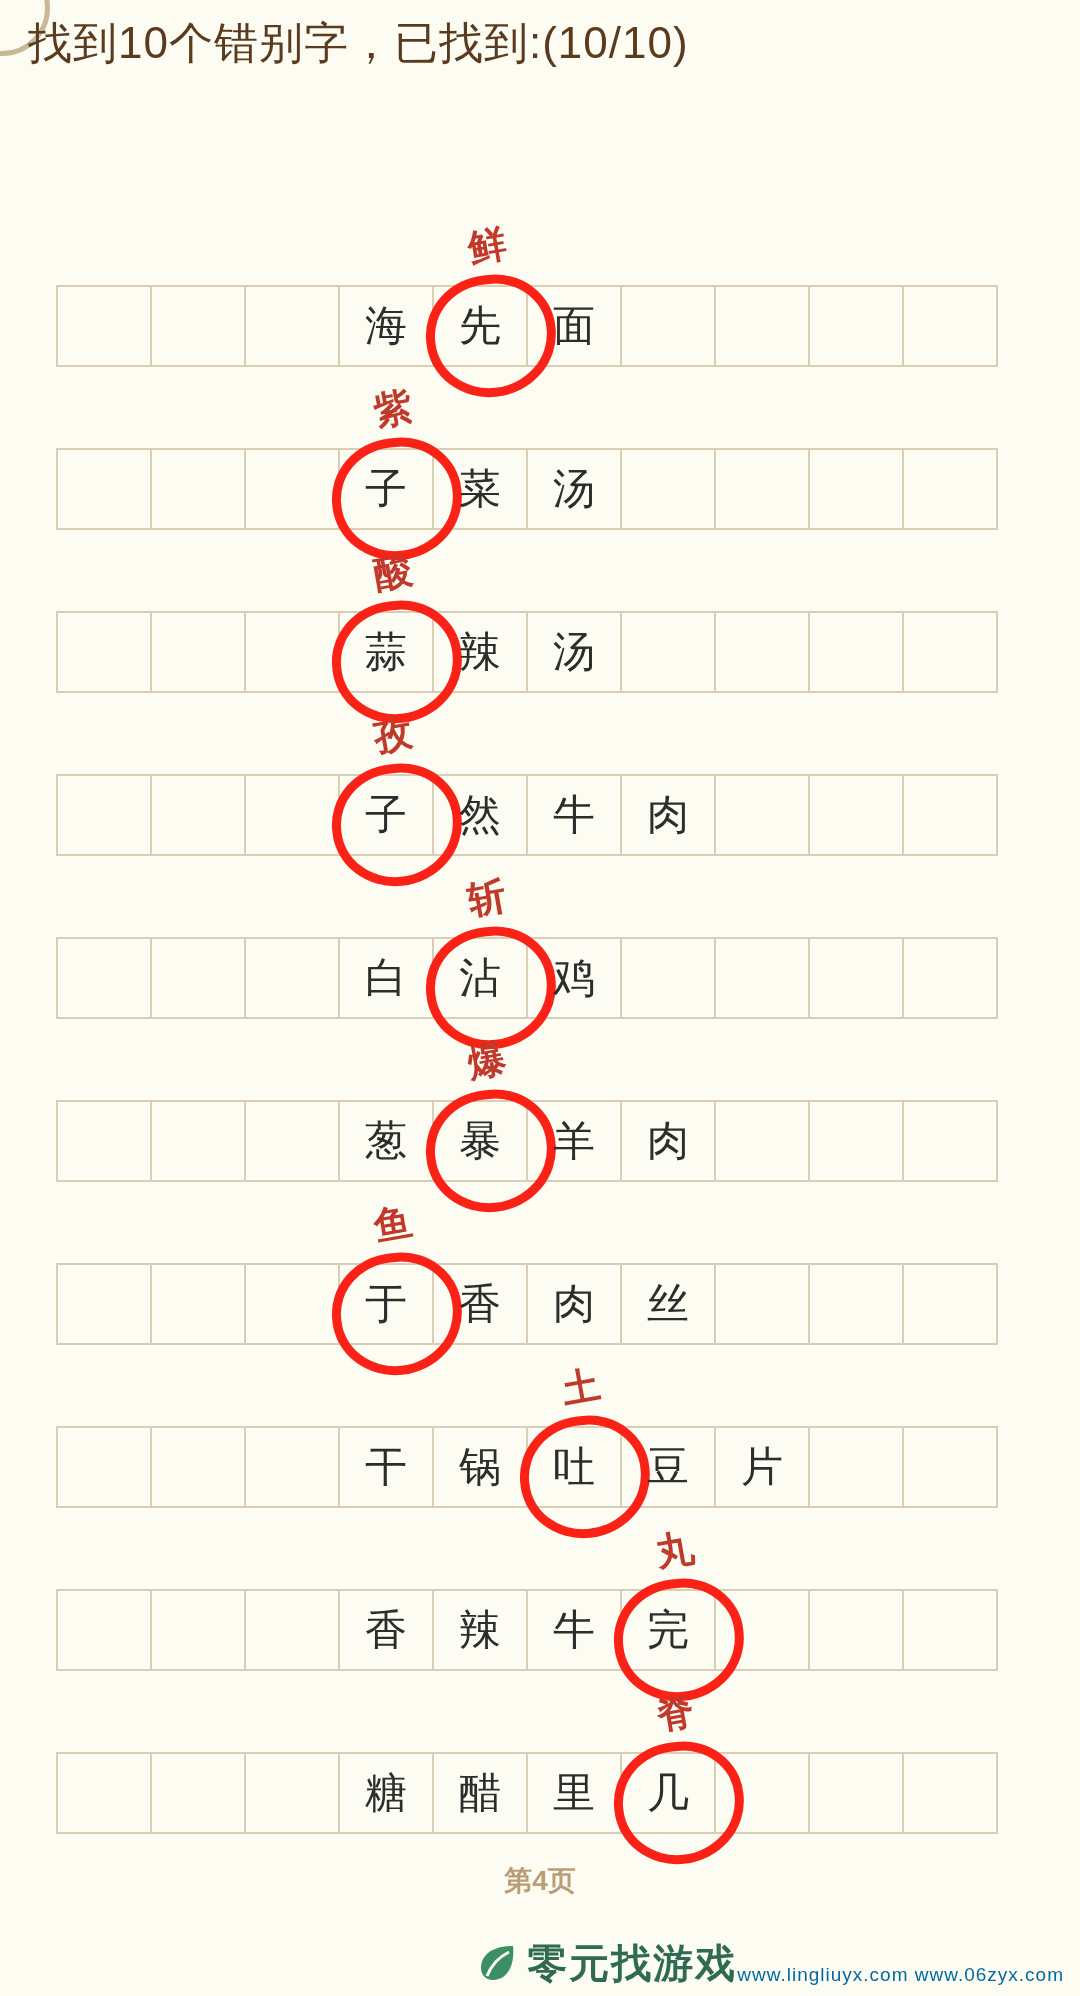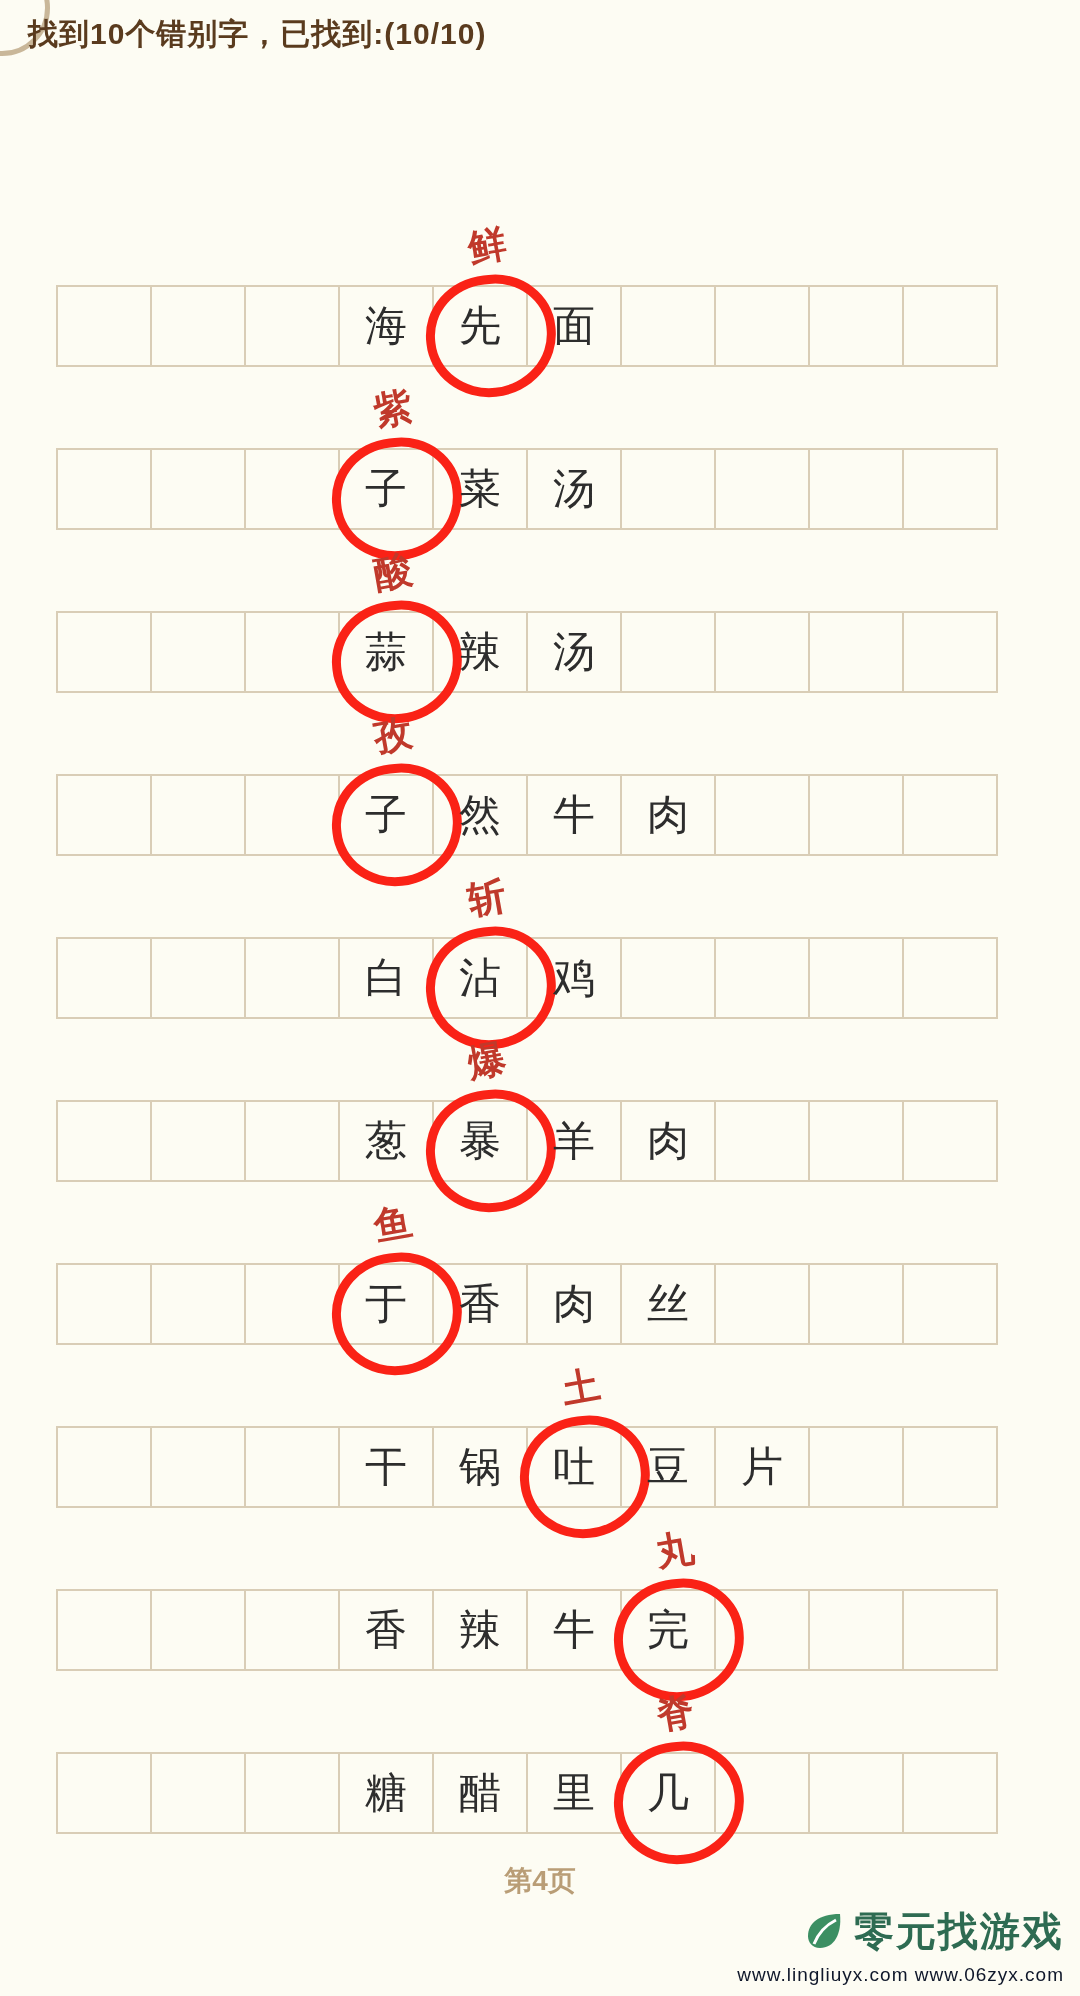--- a/index.html
+++ b/index.html
@@ -11,22 +11,22 @@
     overflow: hidden;
   }
   #root {
     position: relative;
     width: 1080px; height: 1996px;
     background: #fdfcf3;
   }
   .header {
     position: absolute;
     top: 14px; left: 28px;
-    font-size: 30px;
-    font-weight: bold;
+    font-size: 44px;
+    font-weight: normal;
     color: #5a3b1e;
     letter-spacing: 1px;
     white-space: nowrap;
   }
   .grid {
     position: absolute;
     top: 285px; left: 56px;
     width: 960px;
   }
   .row {
@@ -85,21 +85,21 @@
     text-align: center;
     font-size: 28px;
     color: #b99d76;
     font-weight: bold;
   }
   .watermark {
     position: absolute;
     right: 16px;
     bottom: 10px;
     display: flex;
-    flex-direction: column;
+    flex-direction: row;
     align-items: flex-end;
     line-height: 1.1;
   }
   .wm-top {
     display: flex;
     align-items: center;
   }
   .wm-logo {
     width: 46px; height: 46px;
     margin-right: 8px;
@@ -107,21 +107,21 @@
   }
   .wm-logo svg { display: block; }
   .wm-title {
     font-size: 40px;
     font-weight: bold;
     color: #2e6b52;
     letter-spacing: 2px;
   }
   .wm-url {
     font-size: 19px;
-    color: #0f172a;
+    color: #0369a1;
     margin-top: 11px;
     letter-spacing: 1px;
   }
   .corner-arc {
     position: absolute;
     top: -40px; left: -46px;
     width: 96px; height: 96px;
     border: 5px solid #c9b799;
     border-radius: 50%;
     background: transparent;

